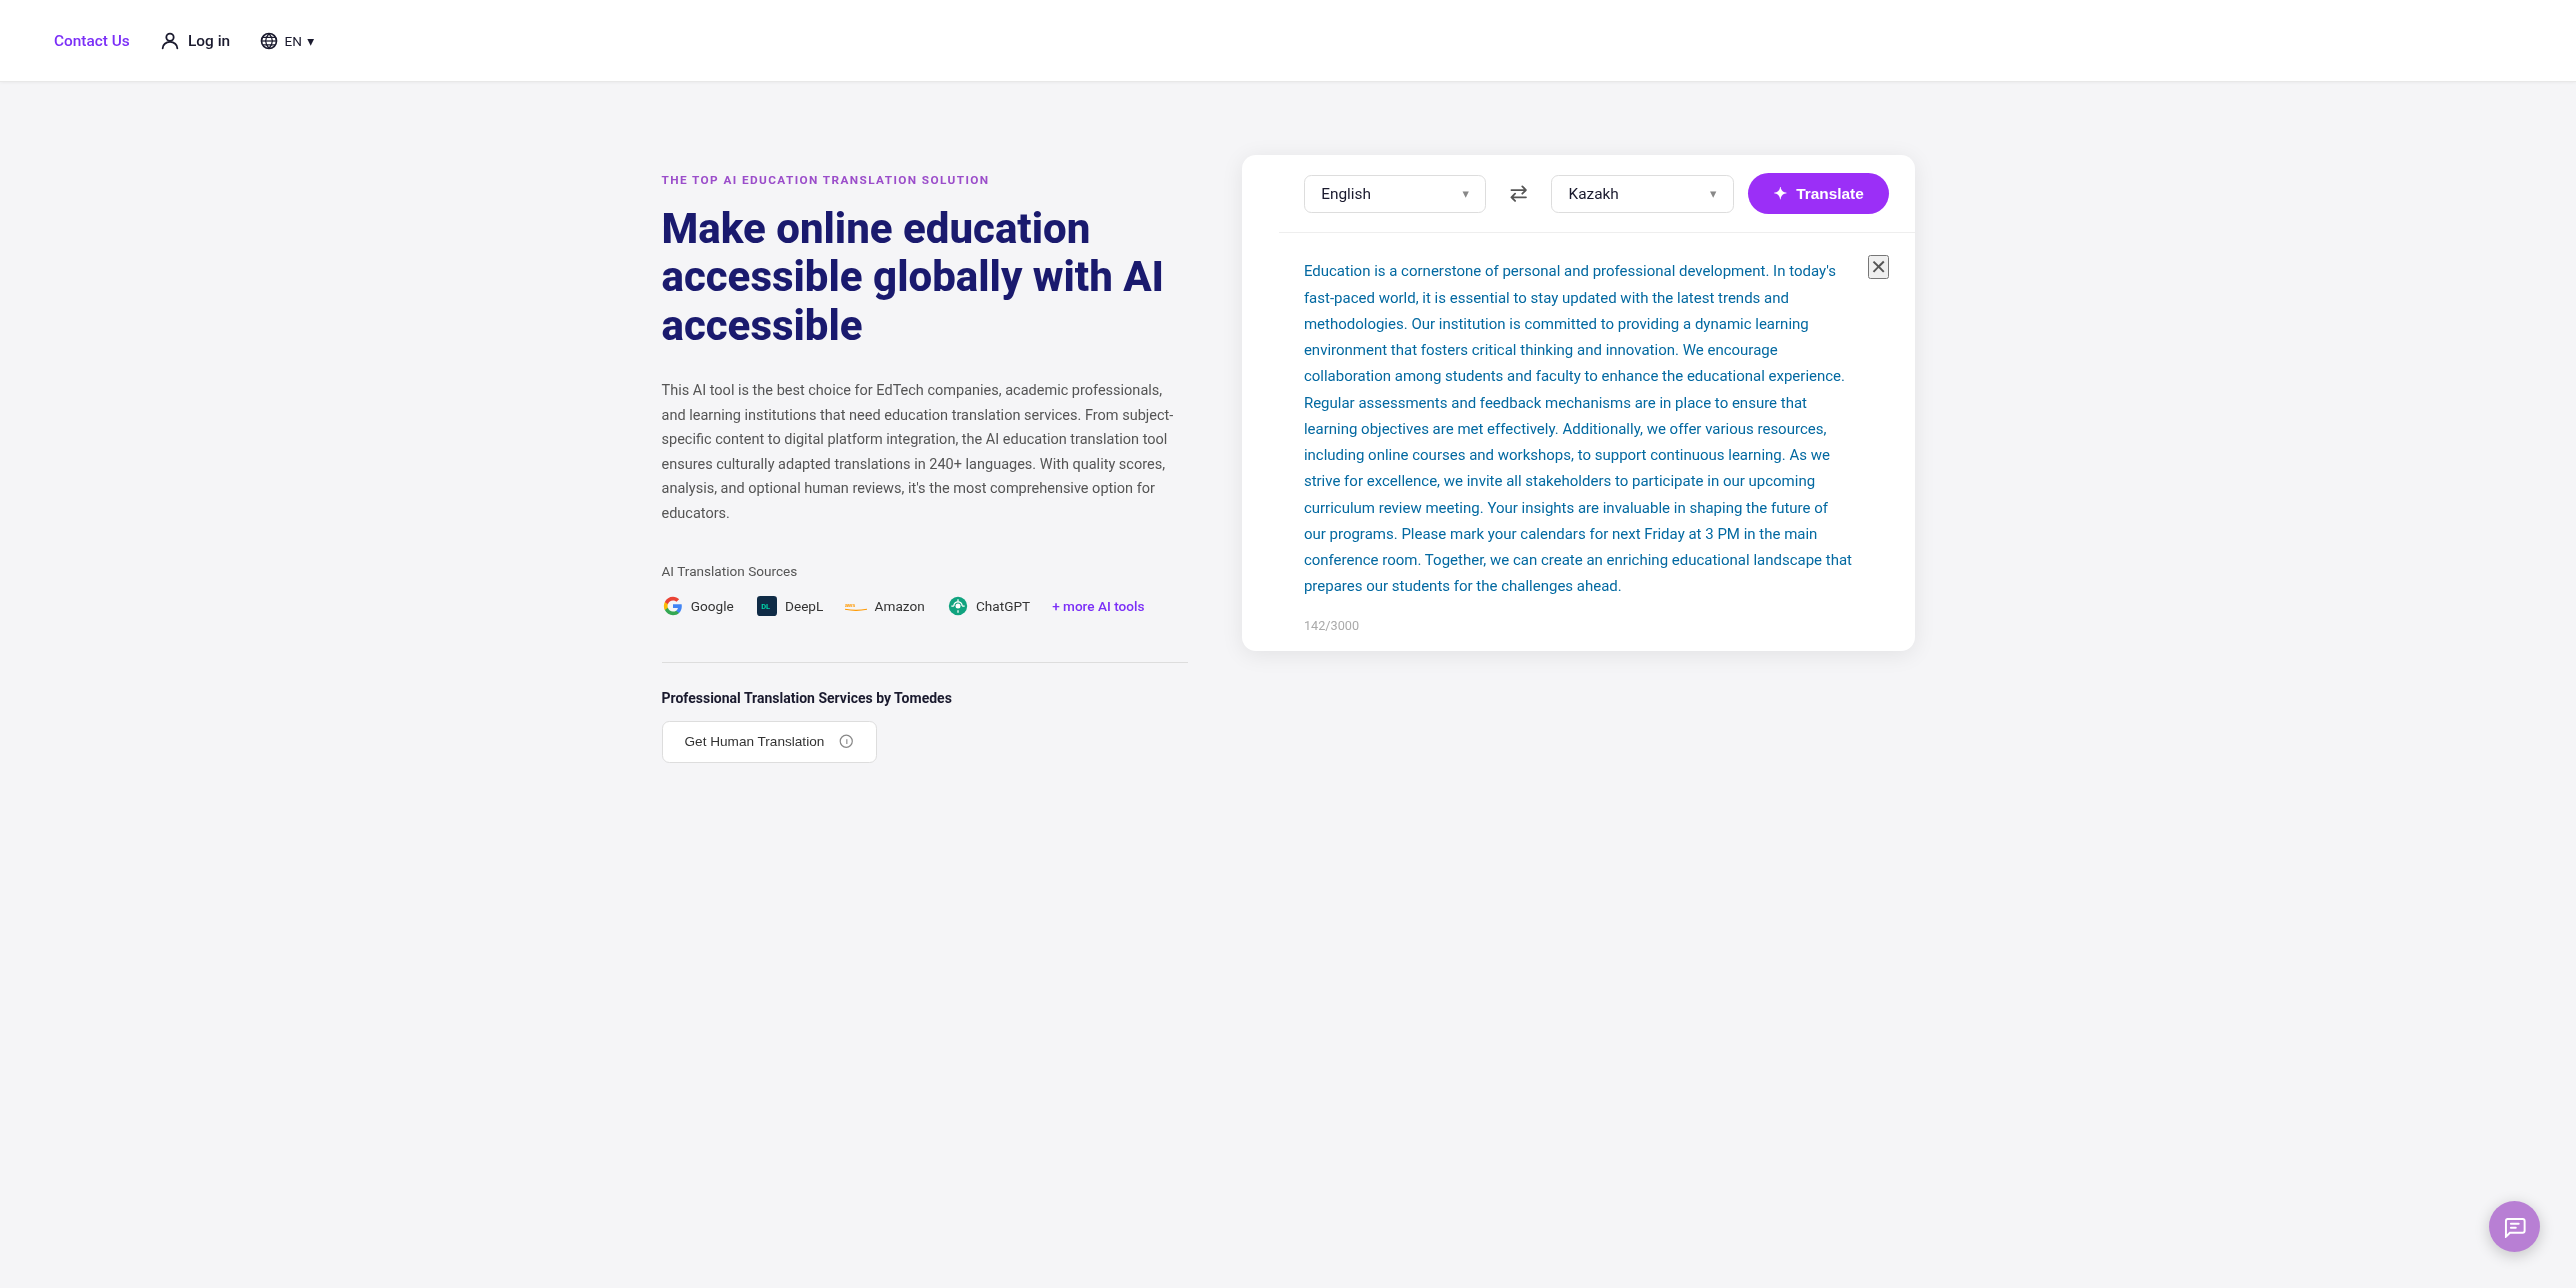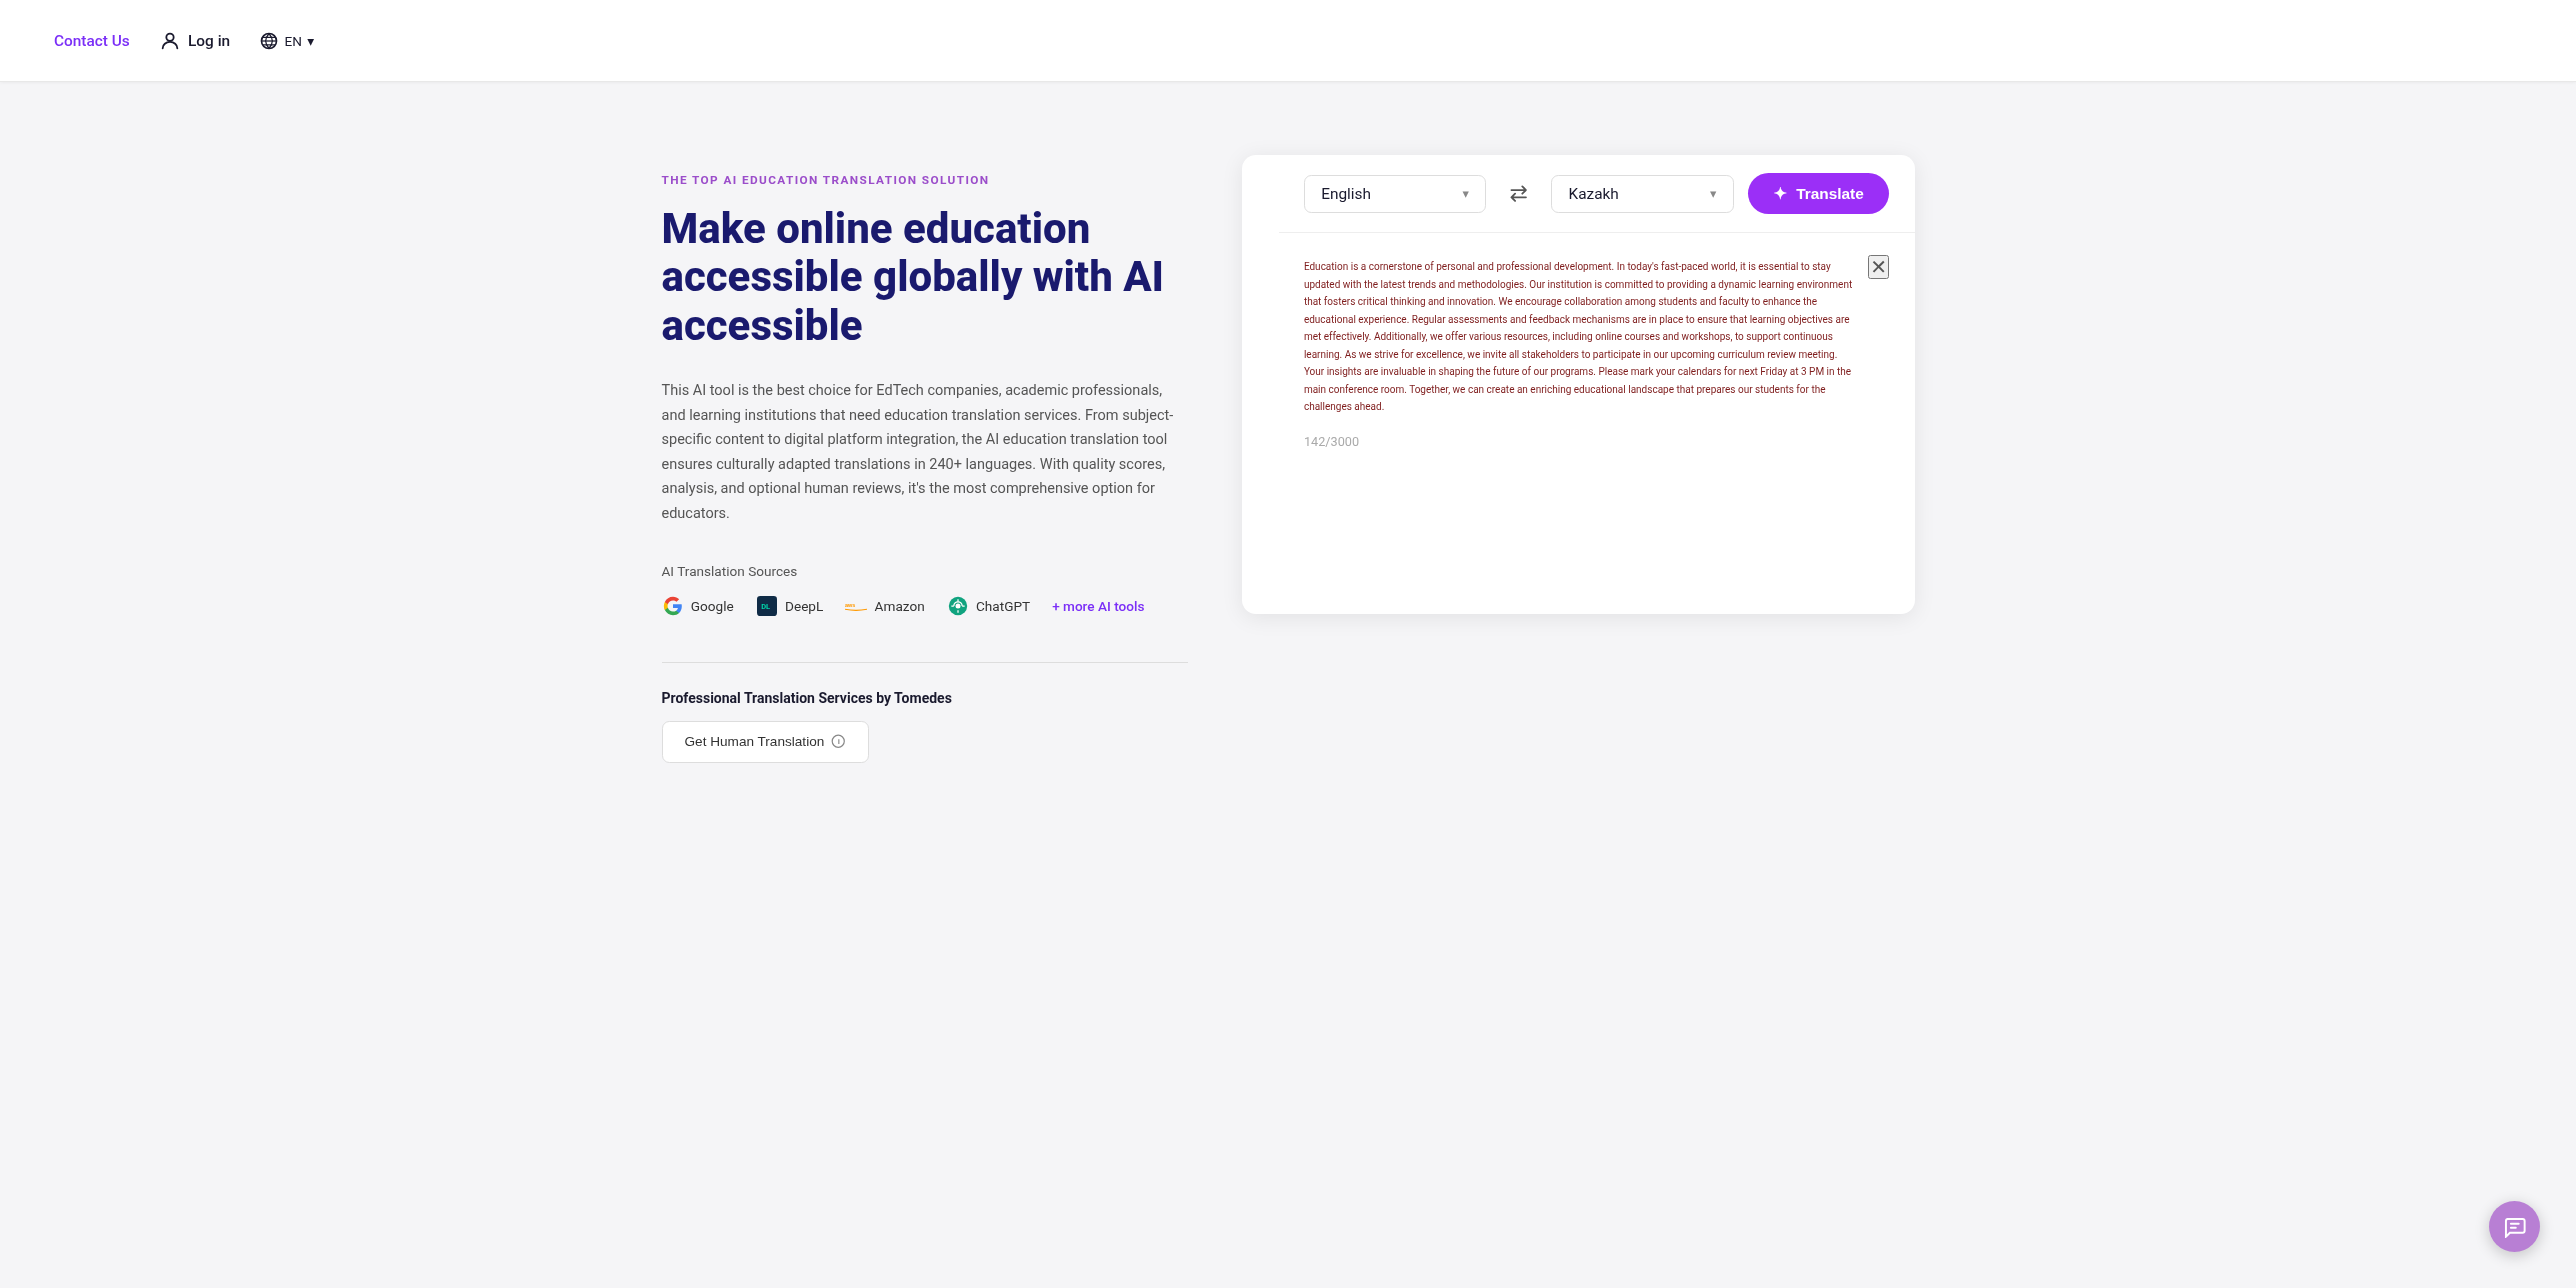--- a/index.html
+++ b/index.html
@@ -146,21 +146,21 @@
     }
     .professional-label {
       font-size: 14px;
       font-weight: 700;
       color: #1a1a2e;
       margin-bottom: 14.5px;
     }
     .human-translation-btn {
       display: inline-flex;
       align-items: center;
-      gap: 7px;
+      gap: 15px;
       padding: 12.7px 22px;
       background: #fff;
       border: 0.9px solid #ddd;
       border-radius: 7.3px;
       font-size: 13.6px;
       color: #333;
       cursor: pointer;
     }
 
     
@@ -236,22 +236,22 @@
     .close-btn {
       position: absolute;
       top: 22px;
       right: 25.4px;
       font-size: 20px;
       color: #555;
       cursor: pointer;
       line-height: 1;
     }
     .translation-text {
-      font-size: 10px;
-      color: #7f1d1d;
+      font-size: 15px;
+      color: #0369a1;
       line-height: 1.75;
       padding-right: 36px;
     }
     .char-count {
       margin-top: 18px;
       font-size: 12.7px;
       color: #aaa;
       text-align: left;
     }
 

